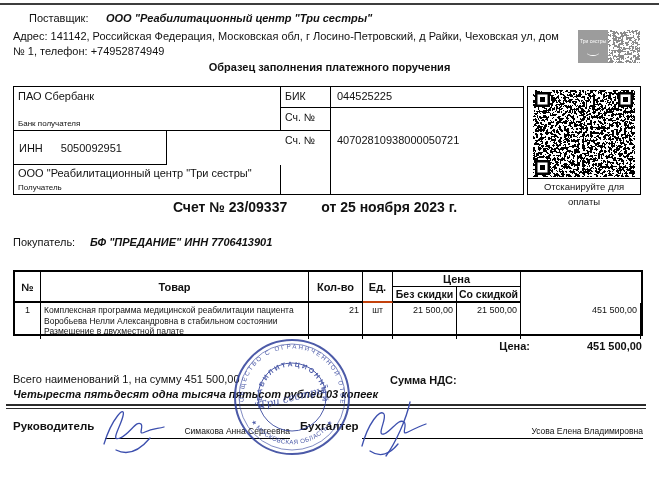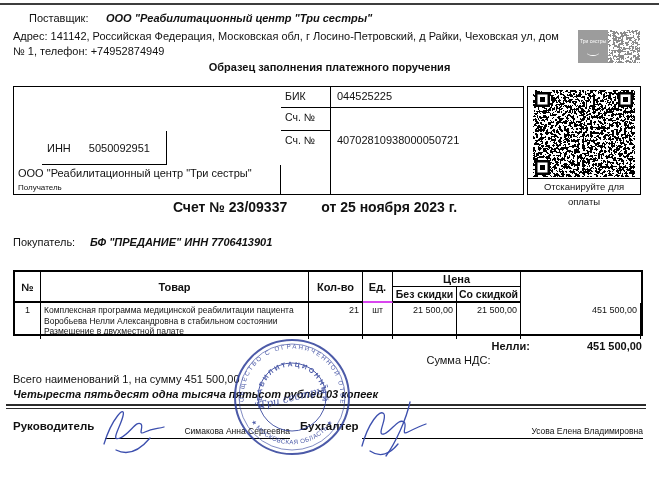--- a/index.html
+++ b/index.html
@@ -29,21 +29,21 @@
   .sample-title { left:0; top:61px; width:659px; text-align:center; font-weight:bold; font-size:11px; }
 
   
   .bank-table { left:13px; top:86px; width:511px; height:109px;
     display:grid; border:1px solid #000;
     grid-template-columns:153px 114px 50px 1fr;
     grid-template-rows:21px 23px 34px 1fr; font-size:11px; }
   .bank-table > div { position:relative; }
   .bc-bank { grid-column:1 / span 2; grid-row:1 / span 2; border-right:1px solid #000; border-bottom:1px solid #000; padding:3px 4px; }
   .bc-bank .small, .bc-payee .small { position:absolute; left:4px; bottom:2px; font-size:8px; }
-  .bc-inn { grid-column:1; grid-row:3; border-right:1px solid #000; border-bottom:1px solid #000; display:flex; align-items:center; gap:18px; padding-left:5px;margin-left:28px; }
+  .bc-inn { grid-column:1; grid-row:3; border-right:1px solid #000; border-bottom:1px solid #000; display:flex; align-items:center; gap:18px; padding-left:5px; }
   .bc-kpp { grid-column:2; grid-row:3; border-right:1px solid #000; border-bottom:1px solid #000; display:flex; align-items:center; gap:12px; padding-left:5px; }
   .bc-payee { grid-column:1 / span 2; grid-row:4; border-right:1px solid #000; padding:2px 4px; }
   .bc-bik-l { grid-column:3; grid-row:1; border-right:1px solid #000; border-bottom:1px solid #000; padding:3px 4px; font-size:10.5px; }
   .bc-bik-v { grid-column:4; grid-row:1; border-bottom:1px solid #000; padding:3px 6px; }
   .bc-cor-l { grid-column:3; grid-row:2; border-right:1px solid #000; border-bottom:1px solid #000; padding:3px 4px; font-size:10.5px; }
   .bc-cor-v { grid-column:4; grid-row:2; border-bottom:1px solid #000; padding:3px 6px; }
   .bc-acc-l { grid-column:3; grid-row:3 / span 2; border-right:1px solid #000; padding:3px 4px; font-size:10.5px; }
   .bc-acc-v { grid-column:4; grid-row:3 / span 2; padding:3px 6px; }
 
   
@@ -64,37 +64,37 @@
   .items-table { left:13px; top:270px; width:630px; display:grid;
     border:2px solid #000;
     grid-template-columns:26px 268px 54px 30px 64px 64px 1fr;
     grid-template-rows:15px 16px 1fr; height:66px; }
   .items-table > div { border-right:1px solid #000; }
   .it-h { font-weight:bold; font-size:11px; text-align:center; display:flex; align-items:center; justify-content:center; }
   .it-h2 { font-weight:bold; font-size:10.5px; text-align:center; }
   .h-num   { grid-column:1; grid-row:1 / span 2; border-bottom:2px solid #000; }
   .h-prod  { grid-column:2; grid-row:1 / span 2; border-bottom:2px solid #000; }
   .h-qty   { grid-column:3; grid-row:1 / span 2; border-bottom:2px solid #000; }
-  .h-unit  { grid-column:4; grid-row:1 / span 2; border-bottom:2px solid #d946ef;text-align:right; }
+  .h-unit  { grid-column:4; grid-row:1 / span 2; border-bottom:2px solid #c2410c;text-align:right; }
   .h-price { grid-column:5 / span 2; grid-row:1; border-bottom:1px solid #000; }
   .h-pnd   { grid-column:5; grid-row:2; border-bottom:2px solid #000; line-height:15px; }
   .h-pd    { grid-column:6; grid-row:2; border-bottom:2px solid #000; line-height:15px; }
   .h-sum   { grid-column:7; grid-row:1 / span 2; border-right:none; border-bottom:2px solid #000; }
   .c-num  { grid-column:1; grid-row:3; text-align:center; font-size:9px; padding-top:2px; }
   .c-prod { grid-column:2; grid-row:3; font-size:8.5px; line-height:10.5px; padding:2px 3px; }
   .c-qty  { grid-column:3; grid-row:3; text-align:right; font-size:9px; padding:2px 3px 0 0; }
   .c-unit { grid-column:4; grid-row:3; text-align:center; font-size:8.5px; padding-top:2px; }
   .c-pnd  { grid-column:5; grid-row:3; text-align:right; font-size:9px; padding:2px 3px 0 0; }
   .c-pd   { grid-column:6; grid-row:3; text-align:right; font-size:9px; padding:2px 3px 0 0; }
   .c-sum  { grid-column:7; grid-row:3; text-align:right; font-size:9px; padding:2px 3px 0 0; border-right:none; }
 
   
   .tot-lbl1 { left:390px; top:340px; width:140px; text-align:right; font-weight:bold; font-size:11px; }
   .tot-val1 { left:530px; top:340px; width:112px; text-align:right; font-weight:bold; font-size:11px; }
-  .tot-lbl2 { left:390px; top:354px; width:137px; text-align:center; font-weight:normal; font-size:11px; }
+  .tot-lbl2 { left:390px; top:374px; width:137px; text-align:left; font-weight:bold; font-size:11px; }
   .tot-val2 { left:530px; top:354px; width:112px; text-align:right; font-weight:bold; font-size:11px; }
 
   .count-line { left:13px; top:373px; font-size:11px; }
   .words-line { left:13px; top:388px; font-size:11px; font-weight:bold; font-style:italic; }
 
   .double-rule { left:6px; top:404px; width:640px; height:5px;
     border-top:2px solid #2b2b2b; border-bottom:1px solid #2b2b2b; }
 
   .sig-label { font-weight:bold; font-size:11.5px; }
   .dir-label { left:13px; top:420px; }
@@ -141,20 +141,24 @@
   <div class="logo-right">
     <svg width="32" height="33">
         <rect width="32" height="33" filter="url(#bwnoise)" opacity="0.45"></rect>
       </svg>
   </div>
 </div>
 
 <div class="abs sample-title">Образец заполнения платежного поручения</div>
 
 <div class="abs bank-table">
+  <div class="bc-bank">
+    <div>ПАО Сбербанк</div>
+    <div class="small">Банк получателя</div>
+  </div>
   <div class="bc-inn">
     <span>ИНН</span>
     <span>5050092951</span>
   </div>
   <div class="bc-payee">
     <div>ООО "Реабилитационный центр "Три сестры"</div>
     <div class="small">Получатель</div>
   </div>
   <div class="bc-bik-l">БИК</div>
   <div class="bc-bik-v">044525225</div>
@@ -205,21 +209,21 @@
     <div>Воробьева Нелли Александровна в стабильном состоянии</div>
     <div>Размещение в двухместной палате</div>
   </div>
   <div class="c-qty">21</div>
   <div class="c-unit">шт</div>
   <div class="c-pnd">21 500,00</div>
   <div class="c-pd">21 500,00</div>
   <div class="c-sum">451 500,00</div>
 </div>
 
-<div class="abs tot-lbl1">Нелли:</div>
+<div class="abs tot-lbl1">Цена:</div>
 <div class="abs tot-val1">451 500,00</div>
 <div class="abs tot-lbl2">Сумма НДС:</div>
 <div class="abs tot-val2"></div>
 
 <div class="abs count-line">Всего наименований 1, на сумму 451 500,00</div>
 <div class="abs words-line">Четыреста пятьдесят одна тысяча пятьсот рублей 03 копеек</div>
 
 <div class="abs double-rule"></div>
 
 <div class="abs sig-label dir-label">Руководитель</div>

